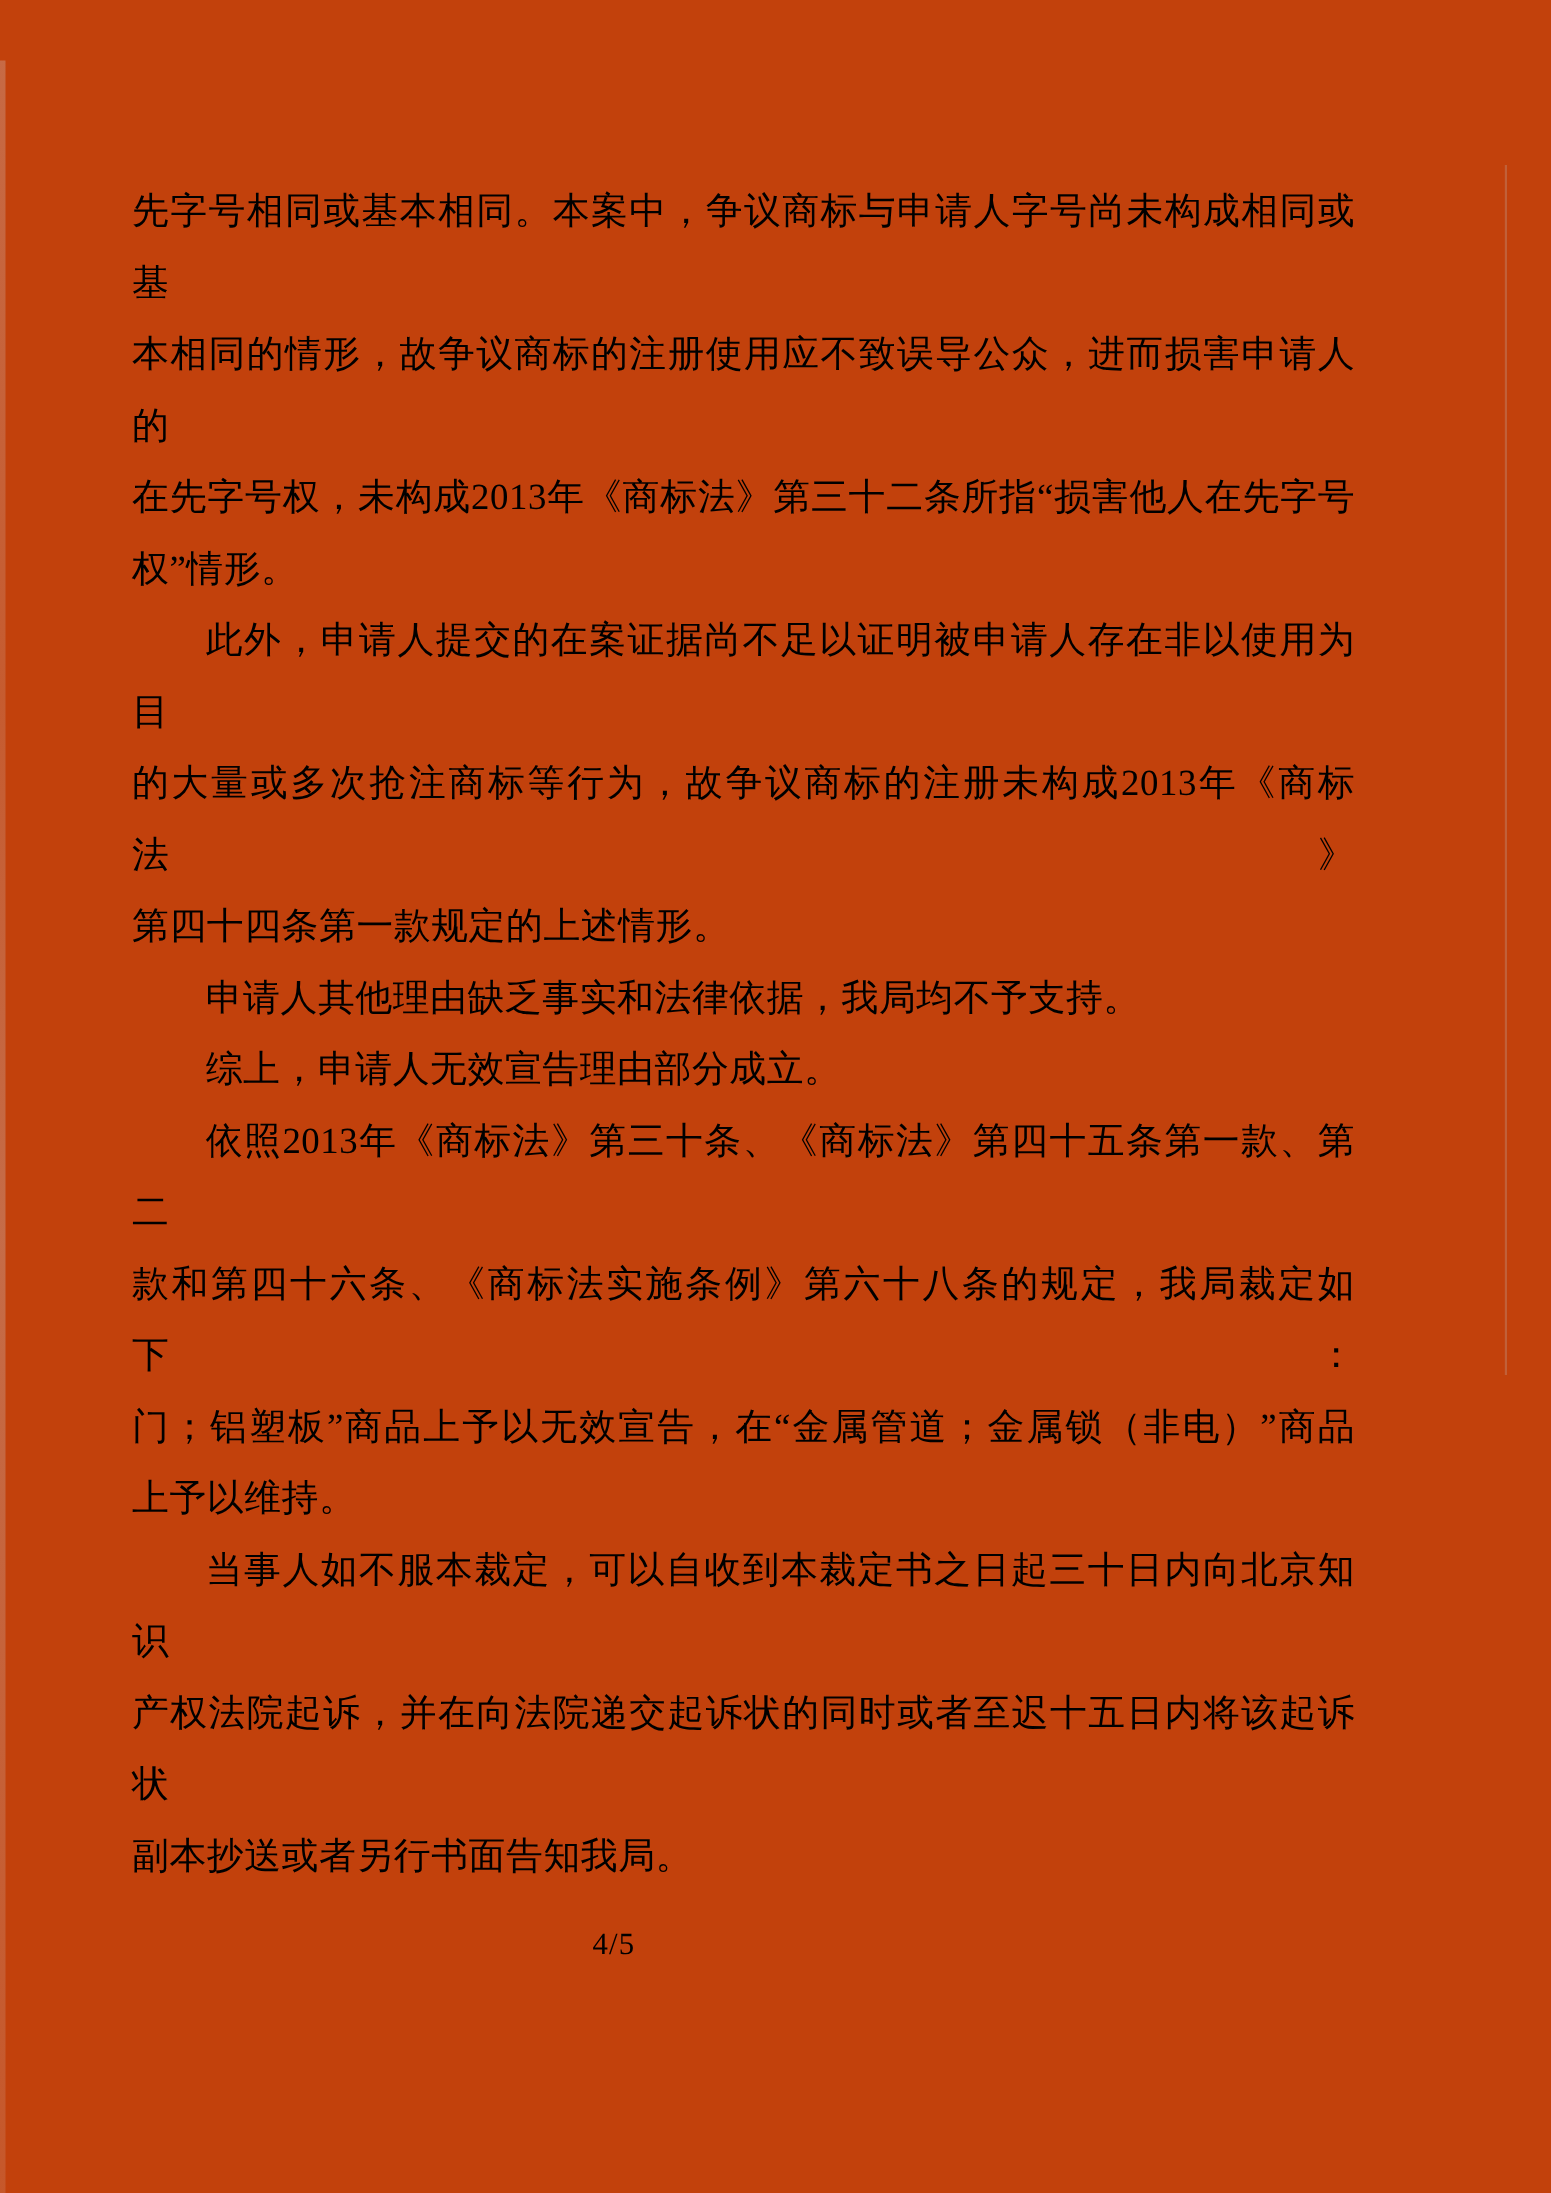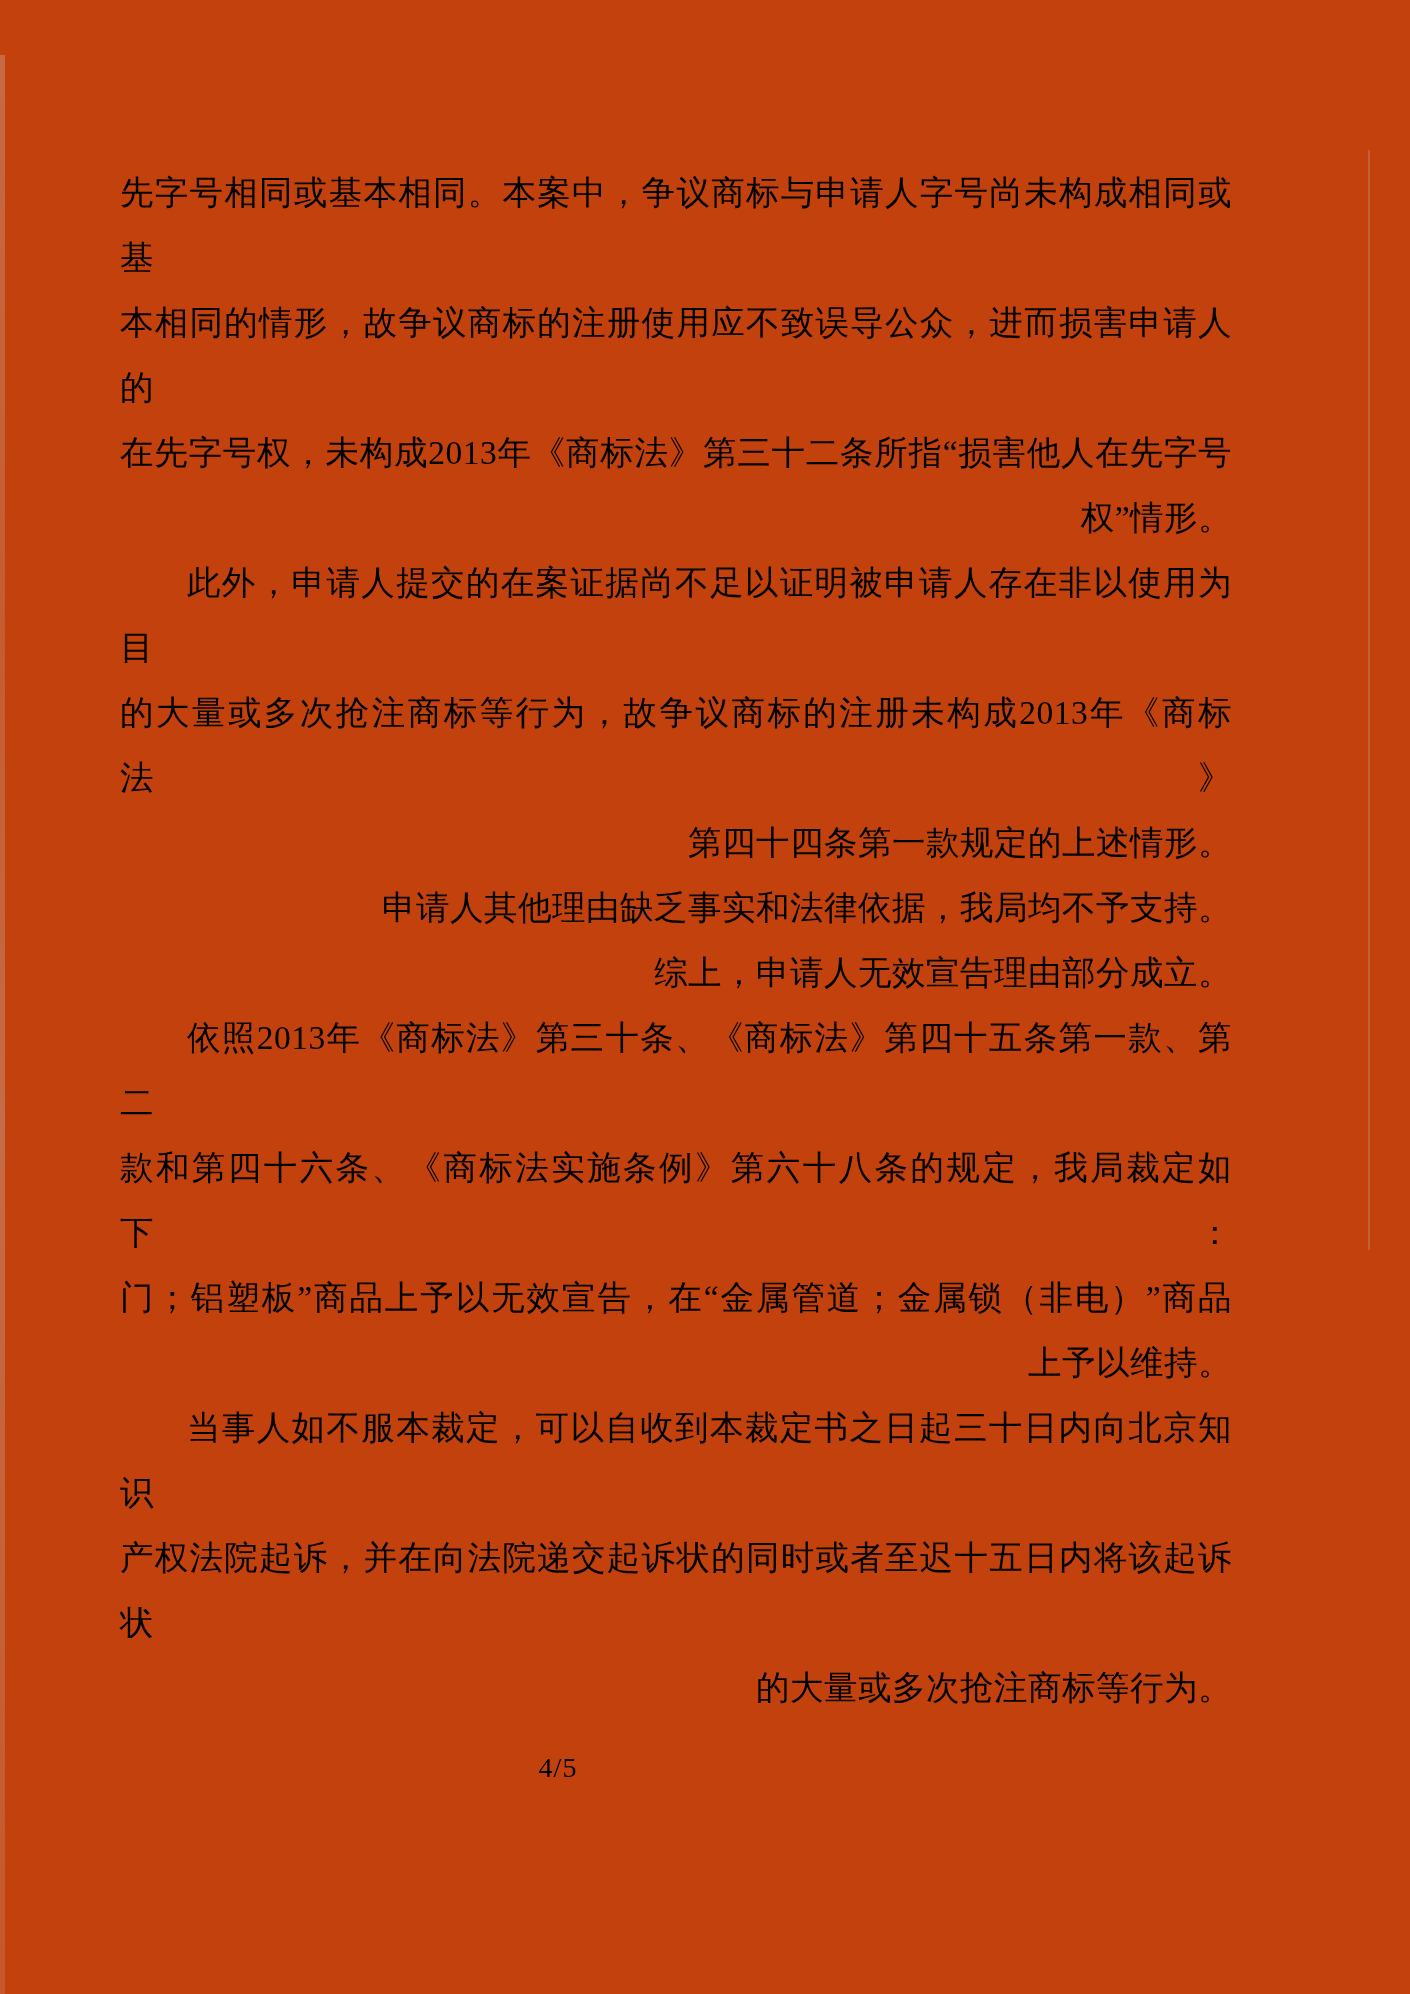--- a/index.html
+++ b/index.html
@@ -40,21 +40,21 @@
   .text-block {
     position: absolute;
     left: 120px;
     top: 160px;
     width: 1112px;
   }
   .line {
     font-size: 33.5px;
     line-height: 65px;
     white-space: nowrap;
-    text-align: right;
+    text-align: left;
     letter-spacing: 0.5px;
   }
   
   .line.full {
     white-space: normal;
     text-align: justify;
     text-align-last: justify;
   }
   .line.indent {
     text-indent: 2em;
@@ -88,18 +88,18 @@
     <div class="line full">的大量或多次抢注商标等行为，故争议商标的注册未构成2013年《商标法》</div>
     <div class="line">第四十四条第一款规定的上述情形。</div>
     <div class="line indent">申请人其他理由缺乏事实和法律依据，我局均不予支持。</div>
     <div class="line indent">综上，申请人无效宣告理由部分成立。</div>
     <div class="line full indent">依照2013年《商标法》第三十条、《商标法》第四十五条第一款、第二</div>
     <div class="line full">款和第四十六条、《商标法实施条例》第六十八条的规定，我局裁定如下：</div>
     <div class="line full">门；铝塑板”商品上予以无效宣告，在“金属管道；金属锁（非电）”商品</div>
     <div class="line">上予以维持。</div>
     <div class="line full indent">当事人如不服本裁定，可以自收到本裁定书之日起三十日内向北京知识</div>
     <div class="line full">产权法院起诉，并在向法院递交起诉状的同时或者至迟十五日内将该起诉状</div>
-    <div class="line">的大量或多次抢注商标等行为。</div>
+    <div class="line">副本抄送或者另行书面告知我局。</div>
   </div>
 
   <div class="page-footer">4/5</div>
 
 </div>
 
 </body></html>

